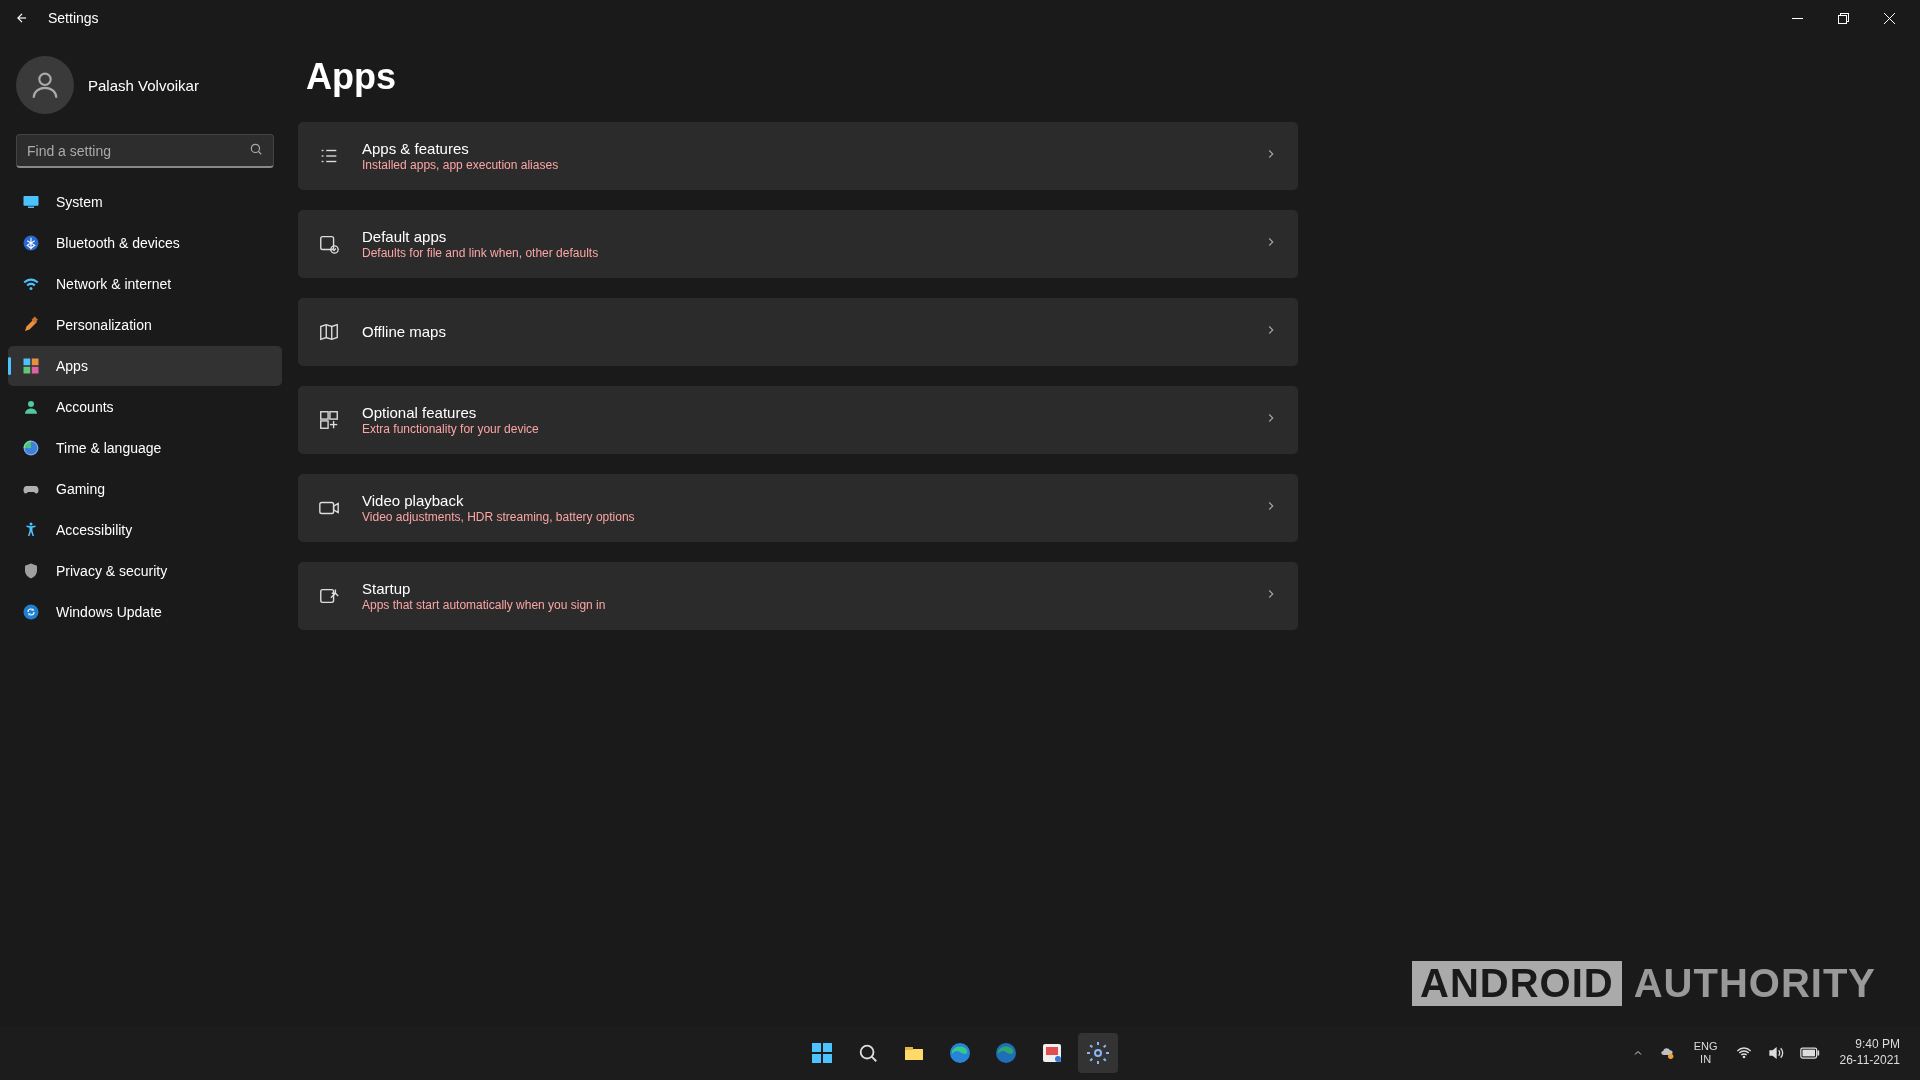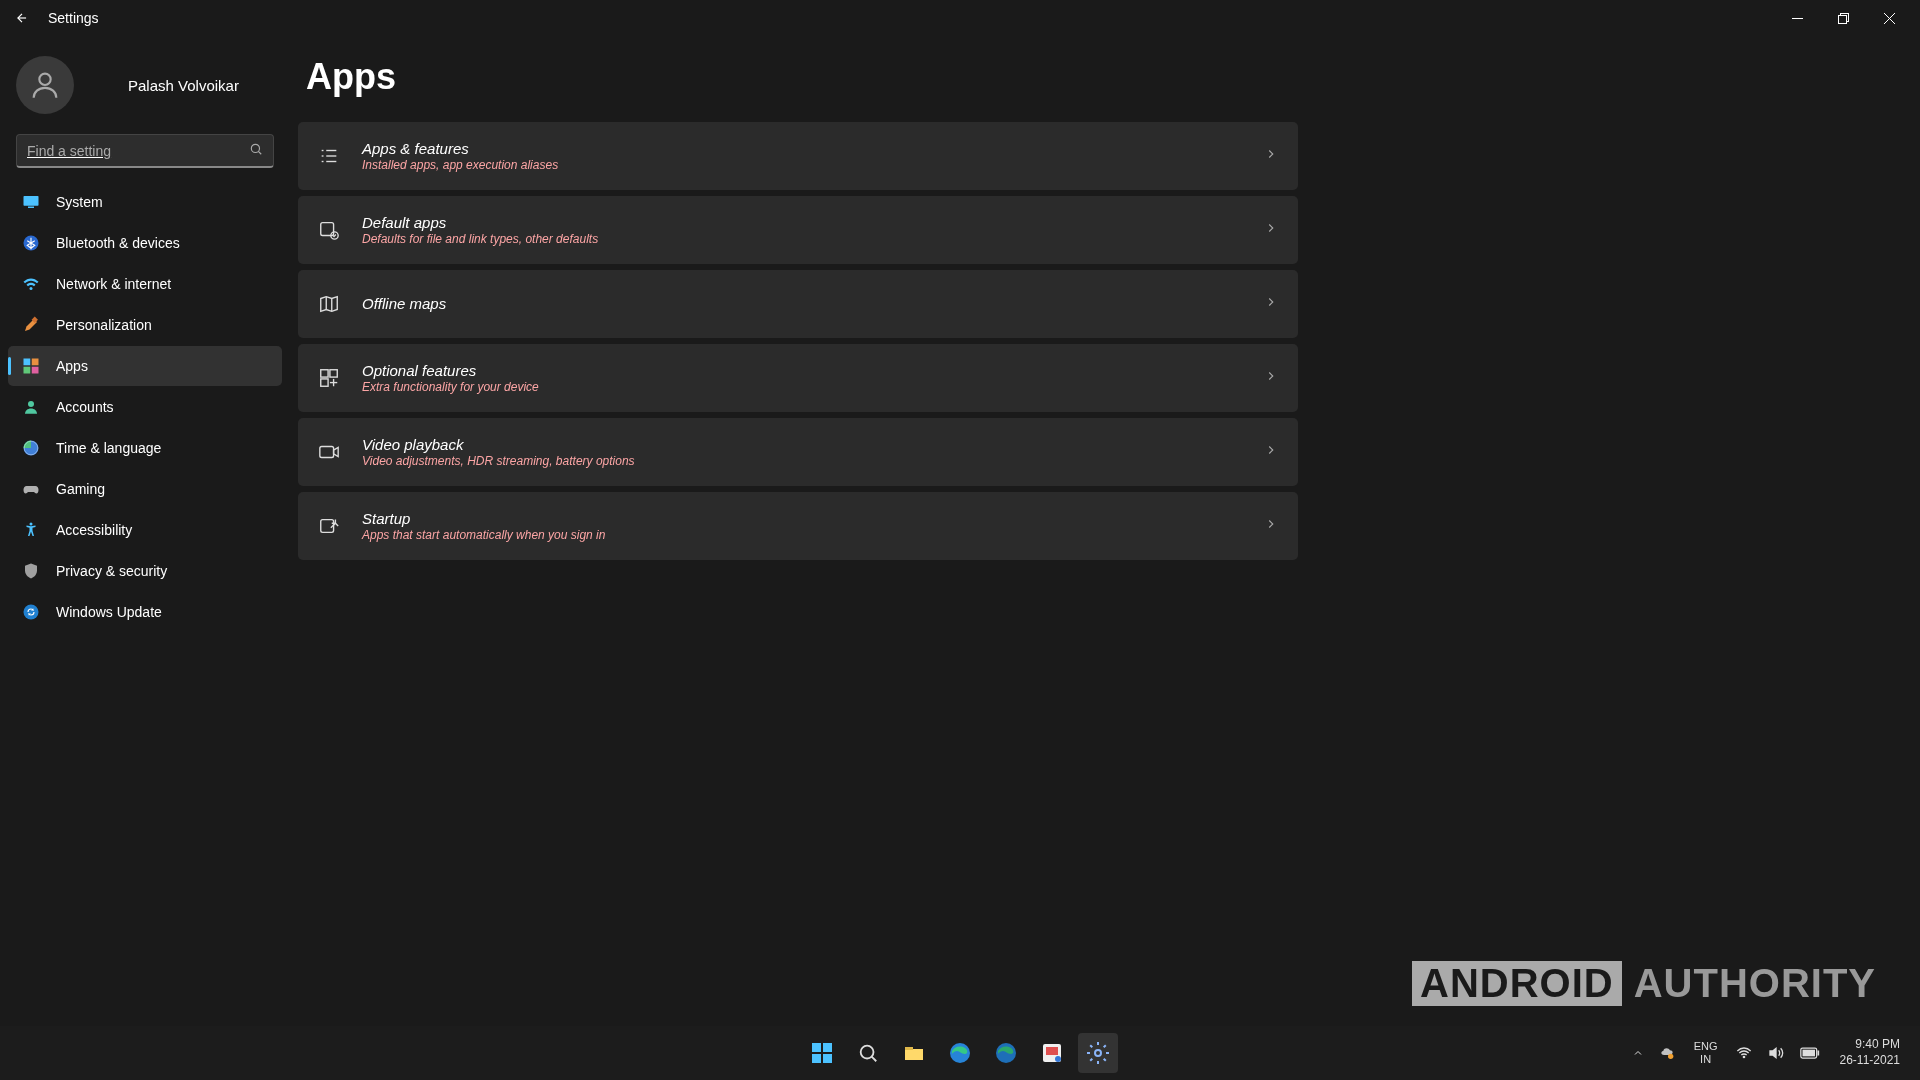--- a/index.html
+++ b/index.html
@@ -73,41 +73,39 @@
       align-items: center;
       justify-content: center;
     }
     .avatar svg {
       width: 34px;
       height: 34px;
     }
     .username {
       font-size: 15px;
       font-weight: 500;
-      margin-left: 40px;
     }
     .search-box {
       margin: 0 16px 14px 16px;
       background: #2d2d2d;
       border: 1px solid #444;
       border-bottom: 2px solid #888;
       border-radius: 4px;
       height: 34px;
       display: flex;
       align-items: center;
       padding: 0 10px;
     }
     .search-input {
       flex: 1;
       background: transparent;
       border: none;
       outline: none;
       color: #fff;
       font-size: 14px;
-      text-decoration: underline;
     }
     .search-input::placeholder {
       color: #aaa;
     }
     .nav-list {
       list-style: none;
       padding: 0 8px;
     }
     .nav-item {
       height: 40px;
@@ -151,23 +149,22 @@
     }
     .page-title {
       font-size: 36px;
       font-weight: 600;
       margin-bottom: 24px;
       margin-left: 8px;
     }
     .settings-list {
       display: flex;
       flex-direction: column;
-      gap: 6px;
+      gap: 20px;
       max-width: 1000px;
-      font-style: italic;
     }
     .settings-card {
       background: #2b2b2b;
       border-radius: 5px;
       height: 68px;
       display: flex;
       align-items: center;
       padding: 0 20px;
       cursor: pointer;
       gap: 22px;
@@ -460,21 +457,21 @@
         <div class="settings-card">
     <span class="card-icon">
             <svg width="22" height="22" viewBox="0 0 24 24" fill="none" stroke="#ddd" stroke-width="1.5">
               <rect x="3" y="4" width="14" height="14" rx="2"></rect>
               <circle cx="18" cy="18" r="4"></circle>
               <path d="M16.5 18l1 1 2-2"></path>
             </svg>
           </span>
     <div class="card-content">
       <div class="card-title">Default apps</div>
-      <div class="card-subtitle">Defaults for file and link types, other defaults</div>
+      <div class="card-subtitle">Defaults for file and link when, other defaults</div>
     </div>
     <span class="card-chevron">
       <svg width="14" height="14" viewBox="0 0 24 24" fill="none" stroke="currentColor" stroke-width="2">
               <polyline points="9 18 15 12 9 6"></polyline>
             </svg>
     </span>
   </div>
         <div class="settings-card">
     <span class="card-icon">
             <svg width="22" height="22" viewBox="0 0 24 24" fill="none" stroke="#ddd" stroke-width="1.5">

